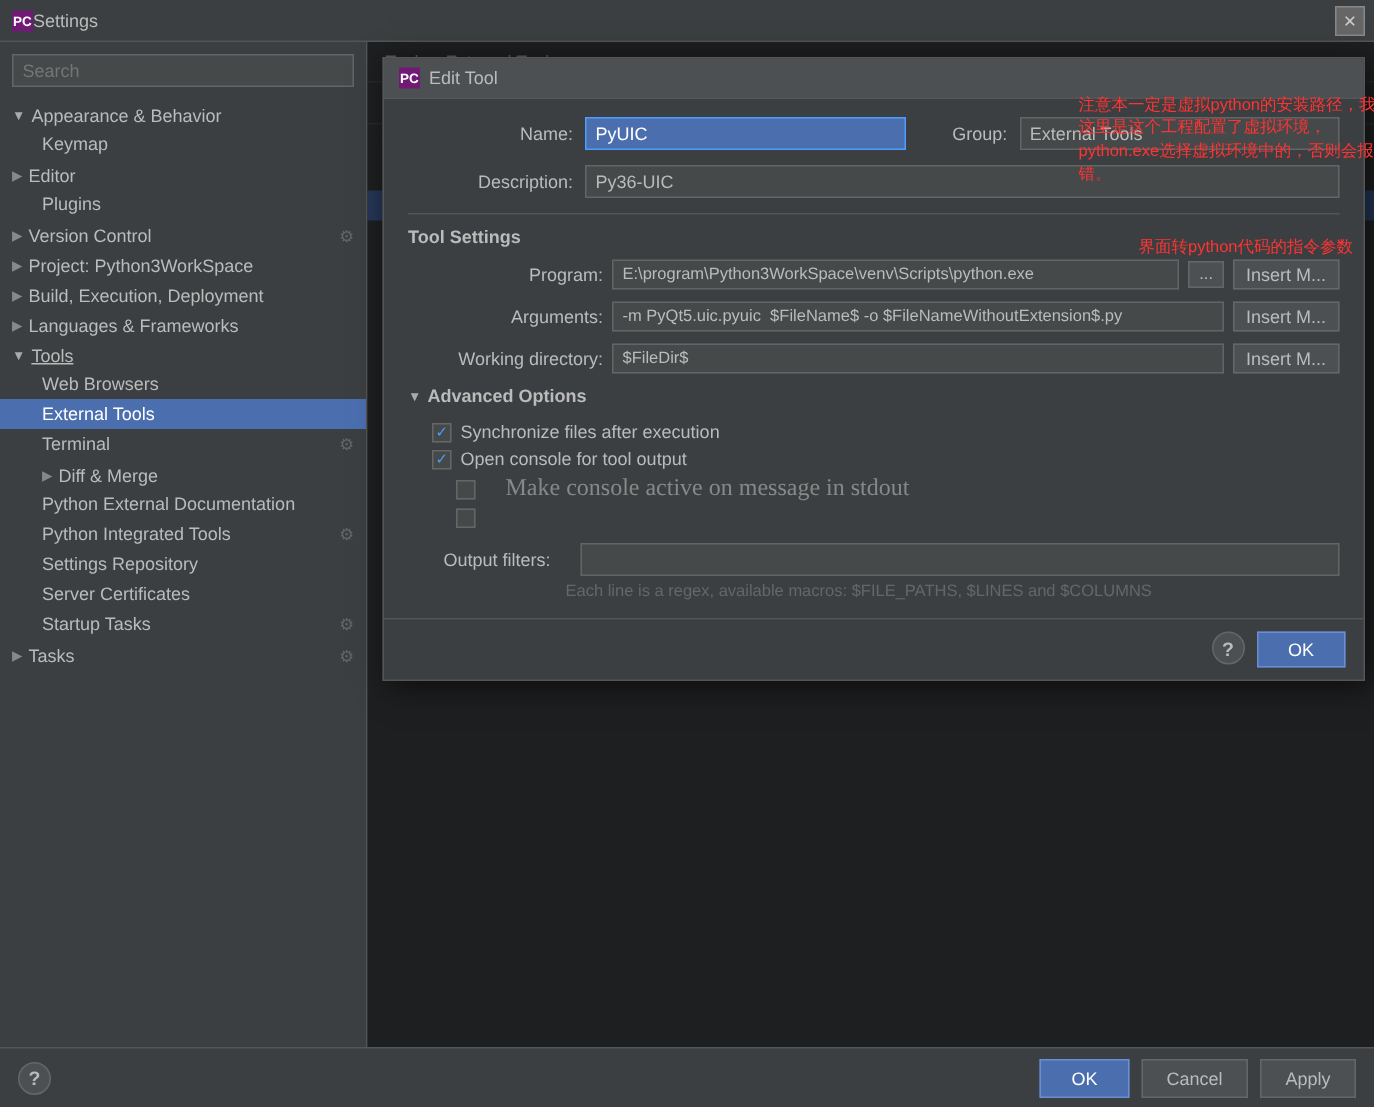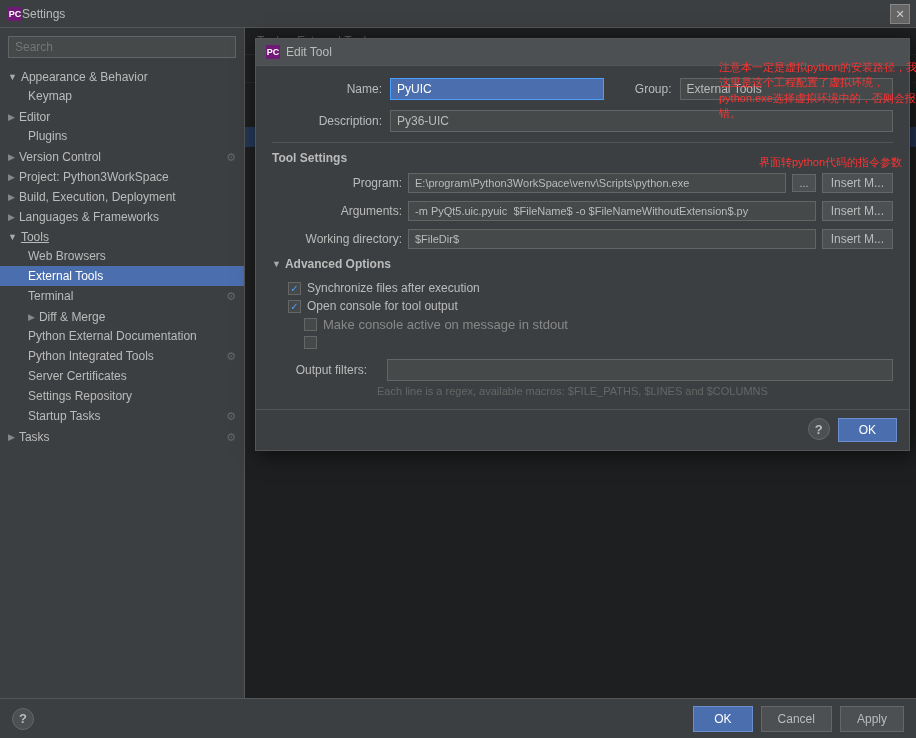--- a/index.html
+++ b/index.html
@@ -262,24 +262,25 @@
       display: flex;
       align-items: center;
       gap: 6px;
       padding: 2px 0 2px 16px;
       font-size: 12px;
       color: #bbb;
     }
     .sub-checkbox-row {
       display: flex;
       align-items: center;
-      gap: 6px;
+      gap: 20px;
       padding: 2px 0 2px 32px;
-      font-size: 13px;
+      font-size: 16px;
       color: #888;
+      font-family: Liberation Serif, serif;
     }
     .output-row {
       display: flex;
       align-items: center;
       gap: 20px;
       margin-top: 8px;
     }
     .output-label {
       width: 95px;
       text-align: right;
@@ -436,24 +437,24 @@
       <span>Diff &amp; Merge</span>
     </div>
     <div class="sidebar-item indent1">
       <span>Python External Documentation</span>
     </div>
     <div class="sidebar-item indent1">
       <span>Python Integrated Tools</span>
       <span style="margin-left:auto;font-size:11px;color:#666;">⚙</span>
     </div>
     <div class="sidebar-item indent1">
+      <span>Settings Repository</span>
+    </div>
+    <div class="sidebar-item indent1">
       <span>Server Certificates</span>
-    </div>
-    <div class="sidebar-item indent1">
-      <span>Settings Repository</span>
     </div>
     <div class="sidebar-item indent1">
       <span>Startup Tasks</span>
       <span style="margin-left:auto;font-size:11px;color:#666;">⚙</span>
     </div>
 
     
     <div class="sidebar-group">
       <span class="triangle">▶</span>
       <span>Tasks</span>

